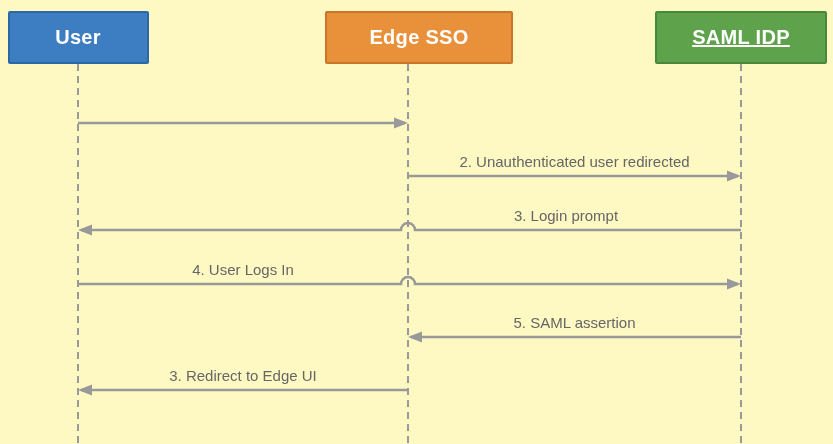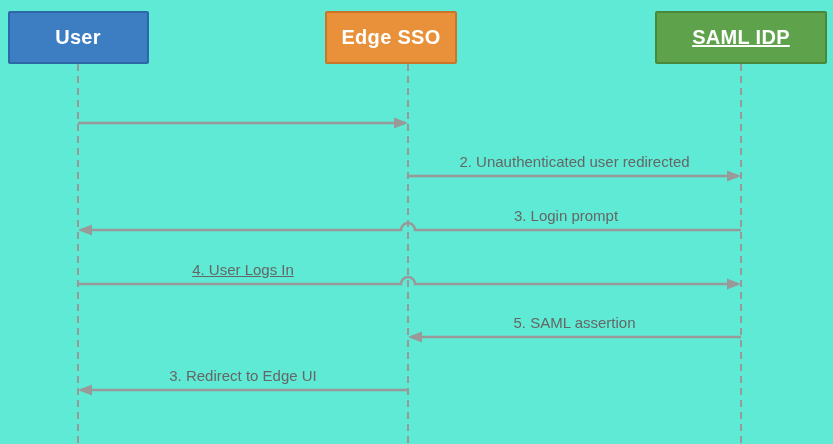--- a/index.html
+++ b/index.html
@@ -5,21 +5,21 @@
   html, body {
     margin: 0;
     padding: 0;
     background: #ffffff;
     font-family: "Liberation Sans", sans-serif;
   }
   .stage {
     position: relative;
     width: 833px;
     height: 444px;
-    background: #5eead4;
+    background: #fef9c3;
     overflow: hidden;
   }
   #wires {
     position: absolute;
     left: 0; top: 0;
     width: 833px; height: 444px;
   }
   .actor {
     position: absolute;
     top: 11px;
@@ -65,25 +65,25 @@
       <polygon points="741,284 727,278.5 727,289.5" fill="#999999"></polygon>
       <path d="M 741 337 L 411 337" fill="none" stroke="#999999" stroke-width="2.5"></path>
       <polygon points="408,337 422,331.5 422,342.5" fill="#999999"></polygon>
       <path d="M 408 390 L 81 390" fill="none" stroke="#999999" stroke-width="2.5"></path>
       <polygon points="78,390 92,384.5 92,395.5" fill="#999999"></polygon>
     </svg>
 
   <div class="actor" id="actor-0" style="left: 7.5px; width: 141px; background: rgb(61, 126, 195); border-color: rgb(44, 104, 166);">
     <span style="color: rgb(255, 255, 255);">User</span>
   </div>
-  <div class="actor" id="actor-1" style="left: 325px; width: 132px; background: rgb(232, 145, 58); border-color: rgb(201, 118, 42);">
+  <div class="actor" id="actor-1" style="left: 325px; width: 188px; background: rgb(232, 145, 58); border-color: rgb(201, 118, 42);">
     <span style="color: rgb(255, 255, 255);">Edge SSO</span>
   </div>
   <div class="actor" id="actor-2" style="left: 655px; width: 172px; background: rgb(95, 162, 76); border-color: rgb(73, 135, 59);">
     <span style="color: rgb(255, 255, 255); text-decoration: underline;">SAML IDP</span>
   </div>
 
   <div class="msg-label" id="mlabel-1" style="left: 394.5px; top: 153px; color: rgb(102, 102, 102);">2. Unauthenticated user redirected</div>
   <div class="msg-label" id="mlabel-2" style="left: 386px; top: 207px; color: rgb(102, 102, 102);">3. Login prompt</div>
-  <div class="msg-label" id="mlabel-3" style="left: 63px; top: 261px; color: rgb(102, 102, 102); text-decoration: underline;">4. User Logs In</div>
+  <div class="msg-label" id="mlabel-3" style="left: 63px; top: 261px; color: rgb(102, 102, 102);">4. User Logs In</div>
   <div class="msg-label" id="mlabel-4" style="left: 394.5px; top: 314px; color: rgb(102, 102, 102);">5. SAML assertion</div>
   <div class="msg-label" id="mlabel-5" style="left: 63px; top: 367px; color: rgb(102, 102, 102);">3. Redirect to Edge UI</div>
 </div>
 
 </body></html>

